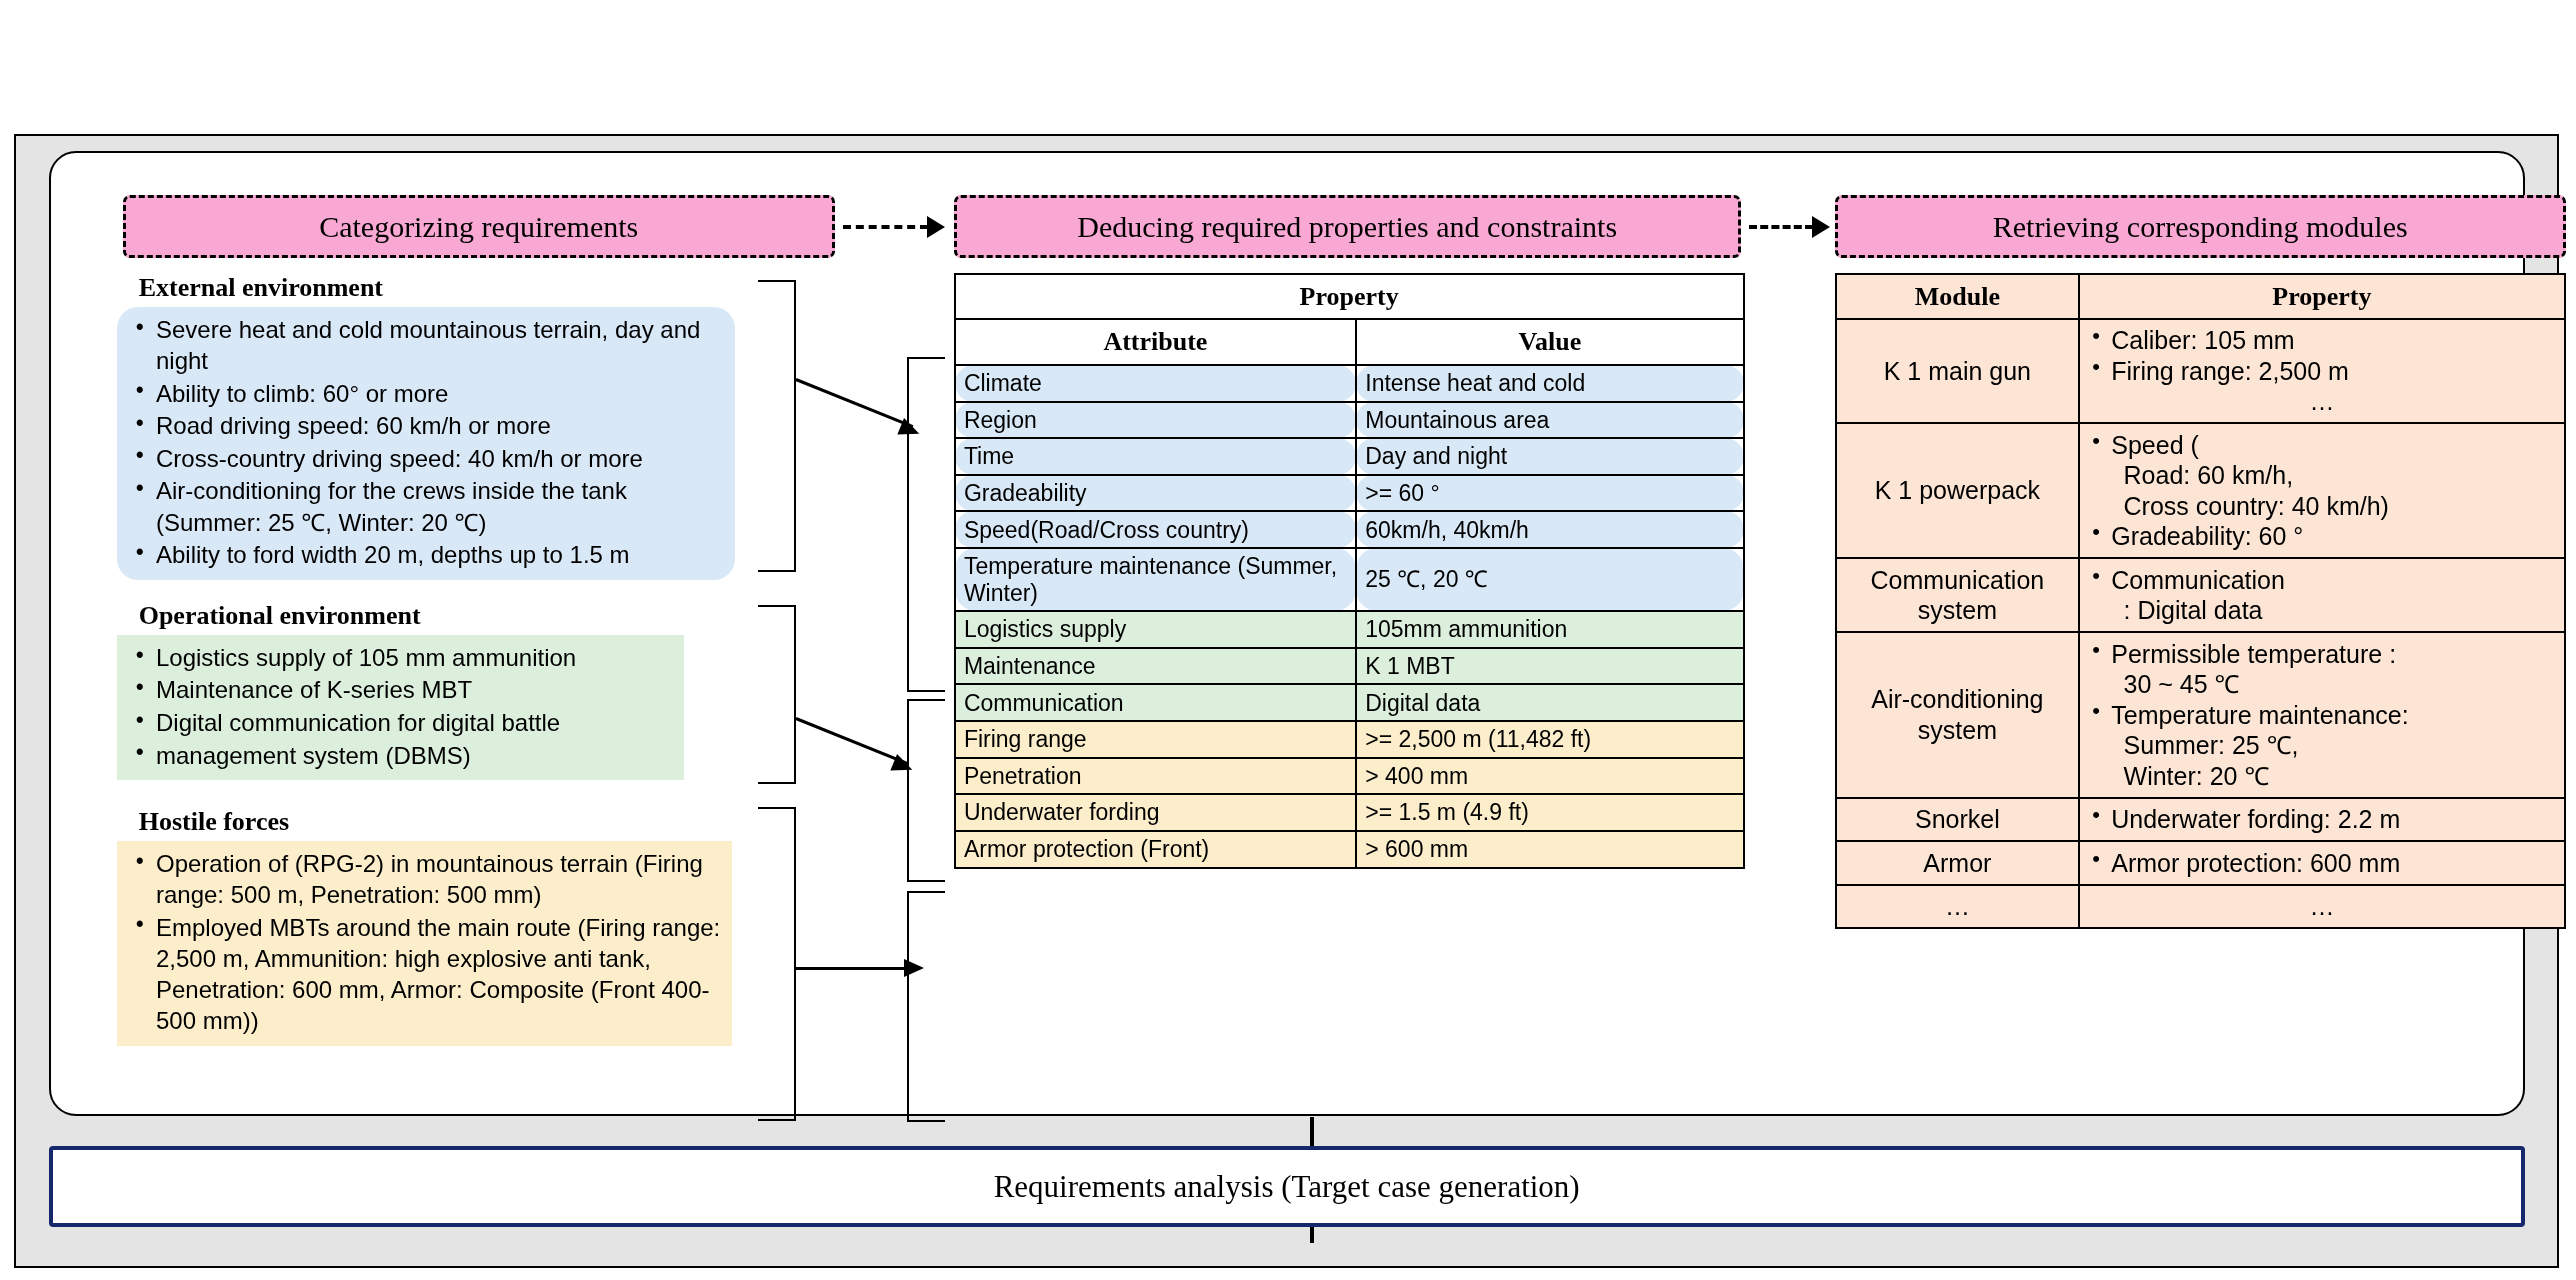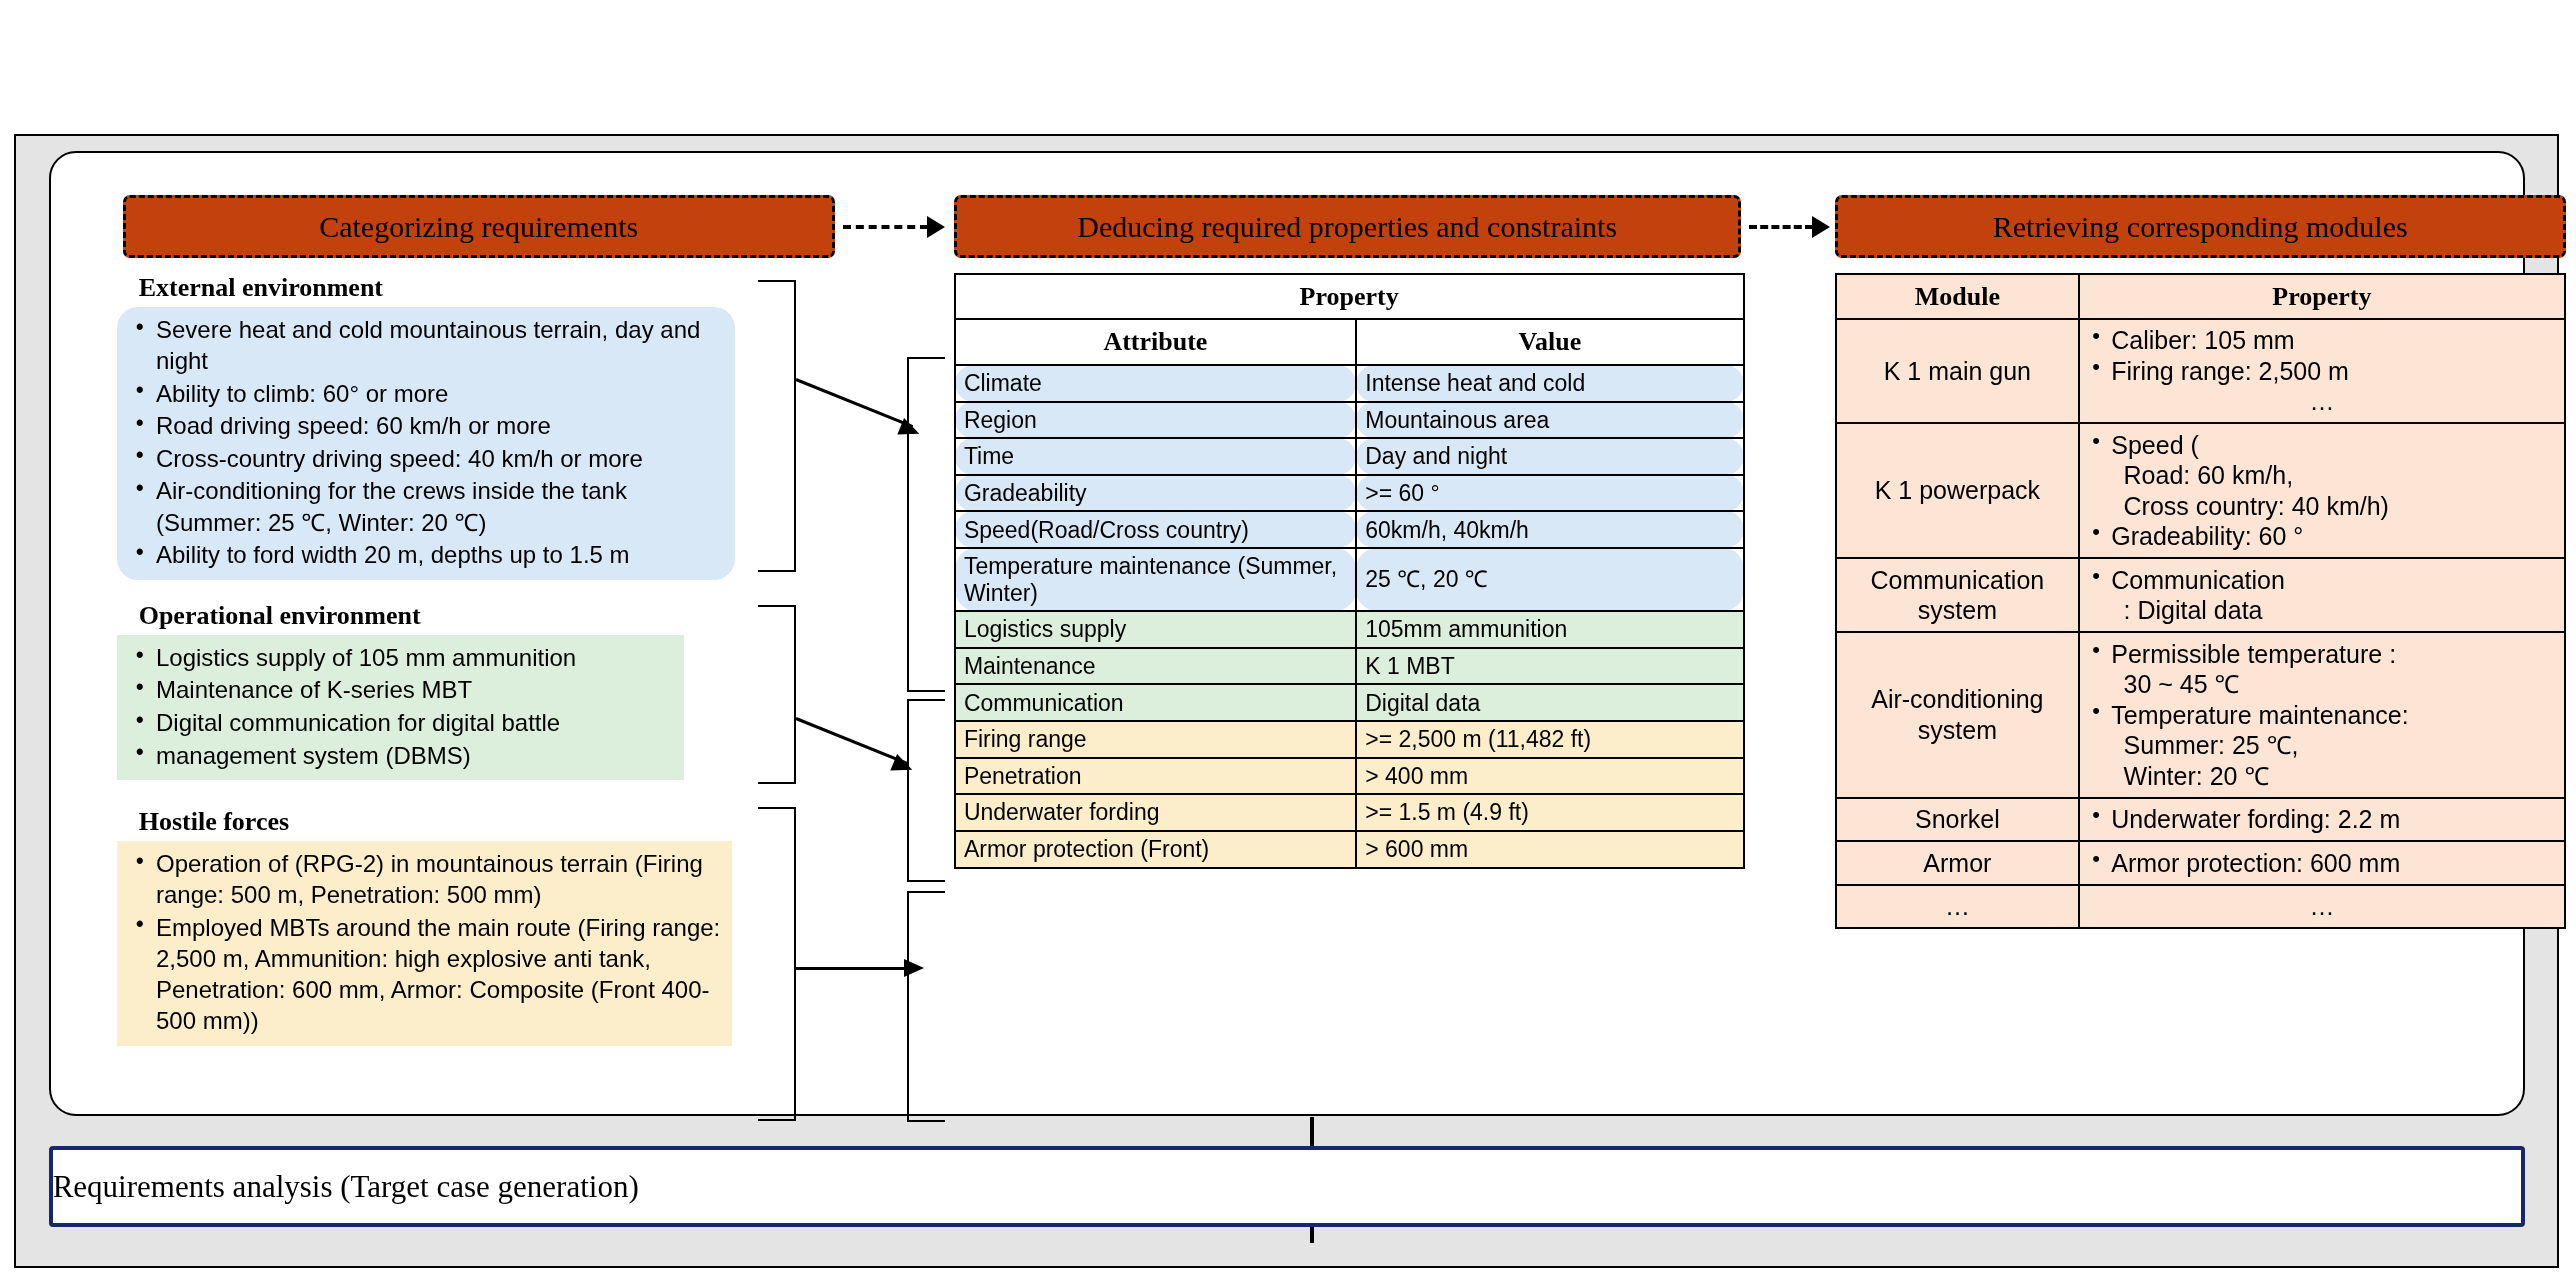--- a/index.html
+++ b/index.html
@@ -30,21 +30,21 @@
   
   .white-panel{
     position:absolute;left:33px;top:15px;width:2476px;height:965px;
     background:#ffffff;border:2px solid #000;border-radius:27px;
     box-sizing:border-box;
   }
 
   
   .stage{
     position:absolute;height:63px;
-    border:3.4px dashed #000;border-radius:6.8px;background:#c2410c;
+    border:3.4px dashed #000;border-radius:6.8px;background:#f9a8d4;
     display:flex;align-items:center;justify-content:center;box-sizing:border-box;text-align:right;
   }
   .stage span{font-size:30px;white-space:nowrap;color:#000;}
   .stage-1{left:72px;top:42px;width:712px;}
   .stage-2{left:903px;top:42px;width:787px;}
   .stage-3{left:1784px;top:42px;width:731px;}
 
   
   .stage-arrow{position:absolute;top:71px;height:6.8px;display:flex;align-items:center;}
   .stage-arrow .shaft{
@@ -125,21 +125,21 @@
   .mod-table li{position:relative;padding-left:23px;}
   .mod-table li:before{content:"\2022";position:absolute;left:4.1px;top:-2px;font-size:22px;}
   .mod-table li .ind{display:block;padding-left:12.3px;}
   .mod-table .ellipsis{text-align:center;padding-left:0;}
 
   
   .down-line{position:absolute;left:1294px;top:981px;width:4.8px;height:126px;background:#000;}
   .bottom-bar{
     position:absolute;left:33px;top:1010px;width:2476px;height:81px;
     background:#ffffff;border:4.8px solid #16276b;border-radius:4.1px;
-    display:flex;align-items:center;box-sizing:border-box;
+    display:flex;align-items:center;justify-content:center;box-sizing:border-box;
   }
   .bottom-bar span{font-size:31px;color:#000;white-space:nowrap;}
 </style>
 </head>
 <body>
 
 <div class="page">
 
 
   <div class="outer-frame">

